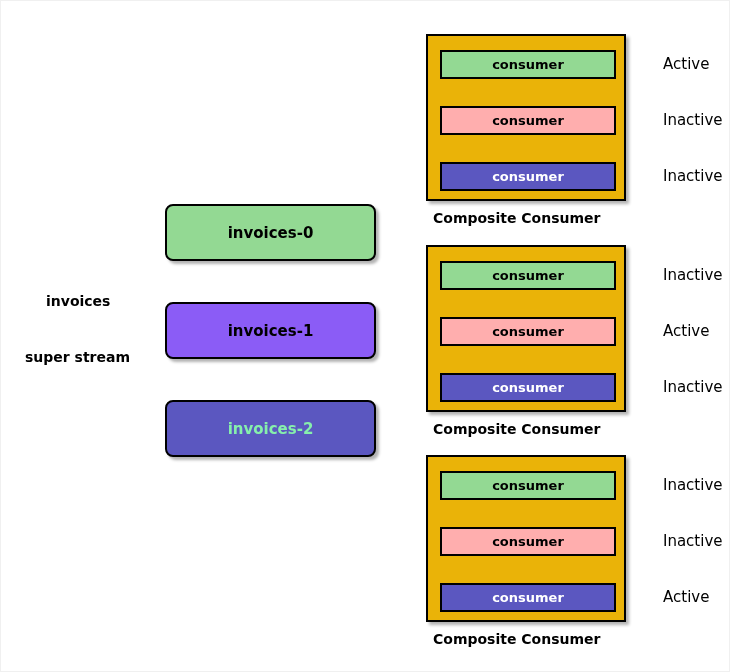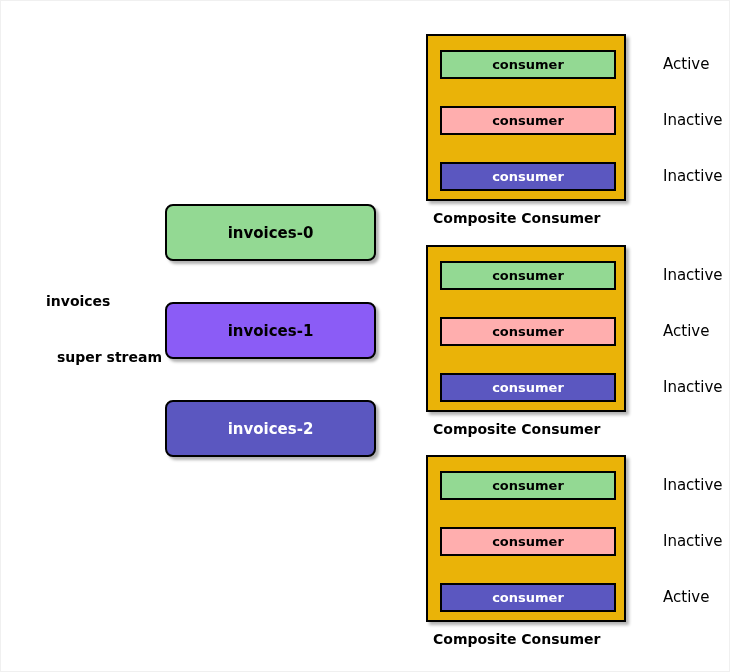--- a/index.html
+++ b/index.html
@@ -101,32 +101,32 @@
 </style>
 </head>
 <body>
 
 <div id="canvas">
 
   <div>
 
     <div class="stream-caption" style="left:45px; top:292px;">invoices</div>
 
-    <div class="stream-caption" style="left:24px; top:348px;margin-left:32px;">super stream</div>
+    <div class="stream-caption" style="left:24px; top:348px;">super stream</div>
 
     <div class="box partition" style="top: 203px; background: rgb(147, 217, 147);">
       <span class="box-label" style="color: rgb(0, 0, 0);">invoices-0</span>
     </div>
 
     <div class="box partition" style="top: 301px; background: #8b5cf6;">
       <span class="box-label" style="color: rgb(0, 0, 0);">invoices-1</span>
     </div>
 
     <div class="box partition" style="top: 399px; background: rgb(91, 87, 192);">
-      <span class="box-label" style="color: #ffffff;">invoices-2</span>
+      <span class="box-label" style="color: #86efac;">invoices-2</span>
     </div>
   </div>
 
   <div>
     <div class="composite" style="top:33px; height:167px;">
       <div class="consumer" style="top: 14px; background: rgb(147, 217, 147);">
         <span class="box-label" style="color: rgb(0, 0, 0);">consumer</span>
       </div>
       <div class="consumer" style="top: 70px; background: rgb(255, 174, 174);">
         <span class="box-label" style="color: rgb(0, 0, 0);">consumer</span>

